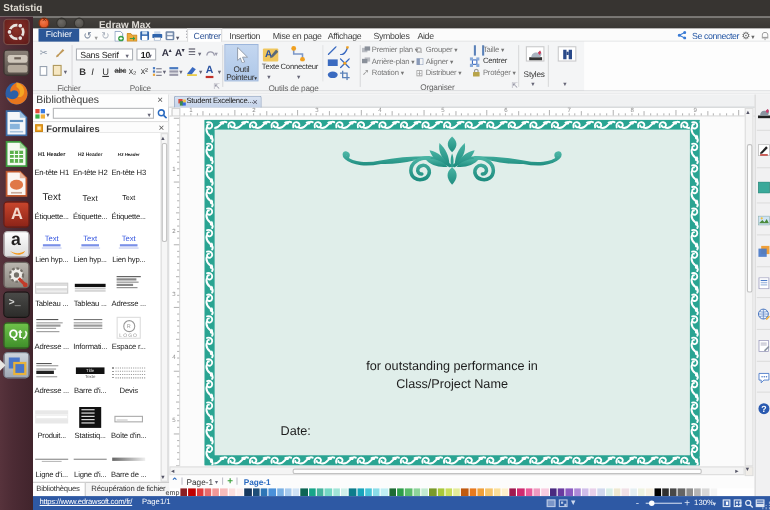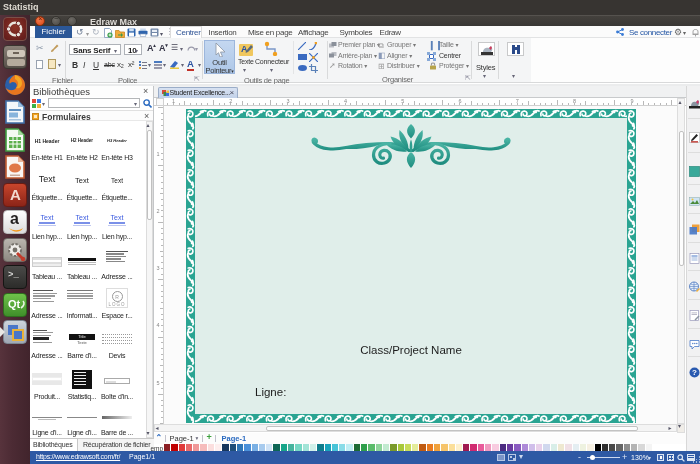--- a/index.html
+++ b/index.html
@@ -150,21 +150,21 @@
     </svg>
   <span class="abs" style="left:130px;top:4px;font-size:6px;color:#556;">▾</span>
   <span class="abs" style="left:136px;top:1px;font-size:8px;color:#556;">⋮</span>
 
   <div class="abs" style="left:140px;top:0;width:32px;height:13px;background:#fff;border:1px solid #dcdcdc;border-bottom:none;"></div>
   <span class="abs" style="left:146px;top:1.5px;font-size:8px;letter-spacing:-0.3px;color:#2f5496;">Centrer</span>
   <span class="abs" style="left:178.5px;top:1.5px;font-size:8px;letter-spacing:-0.3px;color:#444;">Insertion</span>
   <span class="abs" style="left:218px;top:1.5px;font-size:8px;letter-spacing:-0.3px;color:#444;">Mise en page</span>
   <span class="abs" style="left:268px;top:1.5px;font-size:8px;letter-spacing:-0.3px;color:#444;">Affichage</span>
   <span class="abs" style="left:309.5px;top:1.5px;font-size:8px;letter-spacing:-0.3px;color:#444;">Symboles</span>
-  <span class="abs" style="left:349.5px;top:1.5px;font-size:8px;letter-spacing:-0.3px;color:#444;">Edraw</span>
+  <span class="abs" style="left:349.5px;top:1.5px;font-size:8px;letter-spacing:-0.3px;color:#444;">Aide</span>
 
   <svg class="abs" style="left:586px;top:2px;" width="8" height="8" viewBox="0 0 8 8">
       <circle cx="6.5" cy="1.5" r="1.4" fill="#3a7bd5"></circle>
       <circle cx="6.5" cy="6.5" r="1.4" fill="#3a7bd5"></circle>
       <circle cx="1.5" cy="4" r="1.4" fill="#3a7bd5"></circle>
       <path d="M1.5 4 L6.5 1.5 M1.5 4 L6.5 6.5" stroke="#3a7bd5" stroke-width="1"></path>
     </svg>
   <span class="abs" style="left:599px;top:2px;font-size:8px;letter-spacing:-0.35px;color:#2456a4;">Se connecter</span>
   <span class="abs" style="left:644px;top:0.5px;font-size:9px;color:#666;">⚙</span>
   <span class="abs" style="left:653px;top:3px;font-size:6px;color:#666;">▾</span>
@@ -180,21 +180,21 @@
   <svg class="abs" style="left:20px;top:6px;" width="9" height="9" viewBox="0 0 9 9">
       <path d="M1 8 C1 6 2 5.5 3 5 L7 0.5 L8.5 2 L4 6 C3.5 7 3 8 1 8 Z" fill="#c09a5a"></path>
     </svg>
   <div class="abs" style="left:6px;top:22px;width:7px;height:9px;background:#fff;border:1px solid #98a2b0;"></div>
   <div class="abs" style="left:18px;top:21px;width:8px;height:10px;background:#f6e7c2;border:1px solid #b09a60;"></div>
   <span class="abs" style="left:28px;top:23px;font-size:6px;color:#667;">▾</span>
   <div class="abs" style="left:22px;top:38px;width:30px;height:7px;font-size:7.5px;color:#666;">Fichier</div>
   <div class="abs" style="left:34.7px;top:3px;width:1px;height:38px;background:#d9dadb;"></div>
 
   <div class="abs" style="left:39px;top:5.5px;width:52px;height:11px;background:#fff;border:1px solid #aeb2b8;">
-    <span class="abs" style="left:3px;top:1.5px;font-size:8px;font-weight:bold;color:#222;">Sans Serif</span>
+    <span class="abs" style="left:3px;top:1.5px;font-size:8px;font-weight:normal;color:#222;">Sans Serif</span>
     <span class="abs" style="left:44px;top:2px;font-size:6px;color:#667;">▾</span>
   </div>
   <div class="abs" style="left:94px;top:5.5px;width:18px;height:11px;background:#fff;border:1px solid #aeb2b8;">
     <span class="abs" style="left:3px;top:1.5px;font-size:8px;font-weight:bold;color:#222;">10</span>
     <span class="abs" style="left:10px;top:2px;font-size:6px;color:#667;">▾</span>
   </div>
   <span class="abs" style="left:117px;top:4px;font-size:9px;font-weight:bold;color:#334;">A<span style="font-size:5px;vertical-align:4px;">▴</span></span>
   <span class="abs" style="left:129px;top:4px;font-size:9px;font-weight:bold;color:#334;">A<span style="font-size:5px;vertical-align:4px;">▾</span></span>
   <span class="abs" style="left:141px;top:4.5px;font-size:8px;color:#445;">☰</span>
     <span class="abs" style="left:150px;top:7px;font-size:6px;color:#667;">▾</span>
@@ -1156,22 +1156,23 @@
           <path d="M98.5 28 C92 23 88 16 89.5 8 C95 13 98.5 20 98.5 28 Z" fill="url(#gt)"></path>
           <path d="M97.5 28.5 C89 26.5 82.5 21.5 80.5 14.5 C88 16 95 21.5 97.5 28.5 Z" fill="url(#gt)"></path>
           <path d="M97 29.5 C89 30.5 81 28 76.5 22.5 C84 21.5 93 24.5 97 29.5 Z" fill="url(#gt)"></path>
           <g transform="translate(202,0) scale(-1,1)">
             <path d="M98.5 28 C92 23 88 16 89.5 8 C95 13 98.5 20 98.5 28 Z" fill="url(#gt)"></path>
             <path d="M97.5 28.5 C89 26.5 82.5 21.5 80.5 14.5 C88 16 95 21.5 97.5 28.5 Z" fill="url(#gt)"></path>
             <path d="M97 29.5 C89 30.5 81 28 76.5 22.5 C84 21.5 93 24.5 97 29.5 Z" fill="url(#gt)"></path>
           </g>
         </svg>
 
+      <div class="abs" style="left:0;top:218px;width:450px;text-align:center;font-size:11.5px;color:#1d1d1d;">for outstanding performance in</div>
       <div class="abs" style="left:0;top:235.5px;width:450px;text-align:center;font-size:11.5px;color:#1d1d1d;">Class/Project Name</div>
-      <div class="abs" style="left:69px;top:277px;font-size:11.5px;color:#1d1d1d;">Ligne:</div>
+      <div class="abs" style="left:69px;top:277px;font-size:11.5px;color:#1d1d1d;">Date:</div>
     </div>
   </div>
 
   <div class="abs" style="left:523.5px;top:12px;width:8px;height:326px;background:#f4f4f4;border:1px solid #dddddd;">
     <span class="abs" style="left:0.5px;top:-1.5px;font-size:6px;color:#556;">▴</span>
     <div class="abs" style="left:0.5px;top:32px;width:5px;height:135px;background:#fdfdfd;border:1px solid #c2c2c2;border-radius:2px;"></div>
   </div>
 
   <div class="abs" style="left:0;top:338px;width:523.5px;height:8px;background:#f4f4f4;border:1px solid #dddddd;">
     <span class="abs" style="left:1px;top:-1px;font-size:6px;color:#556;">◂</span>

